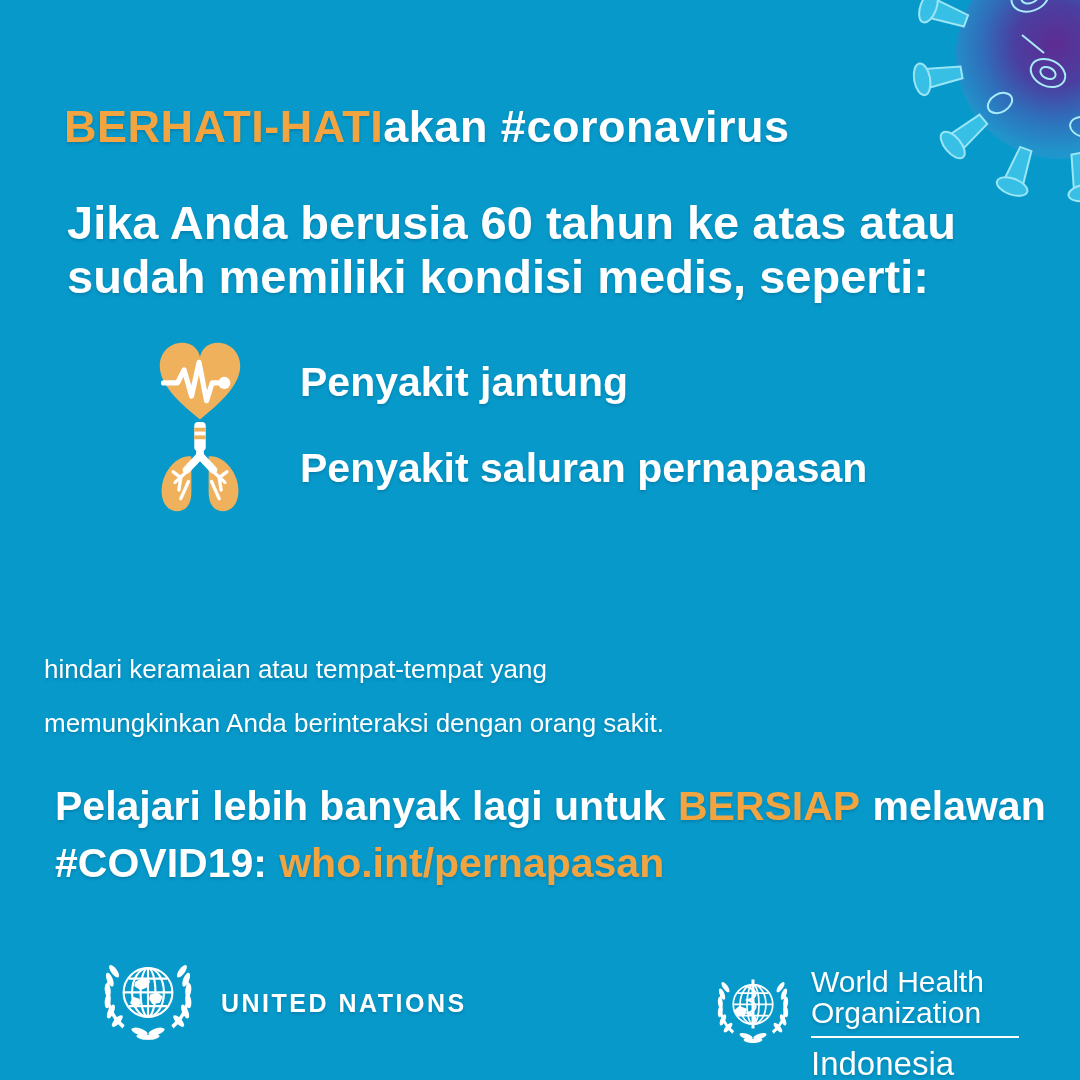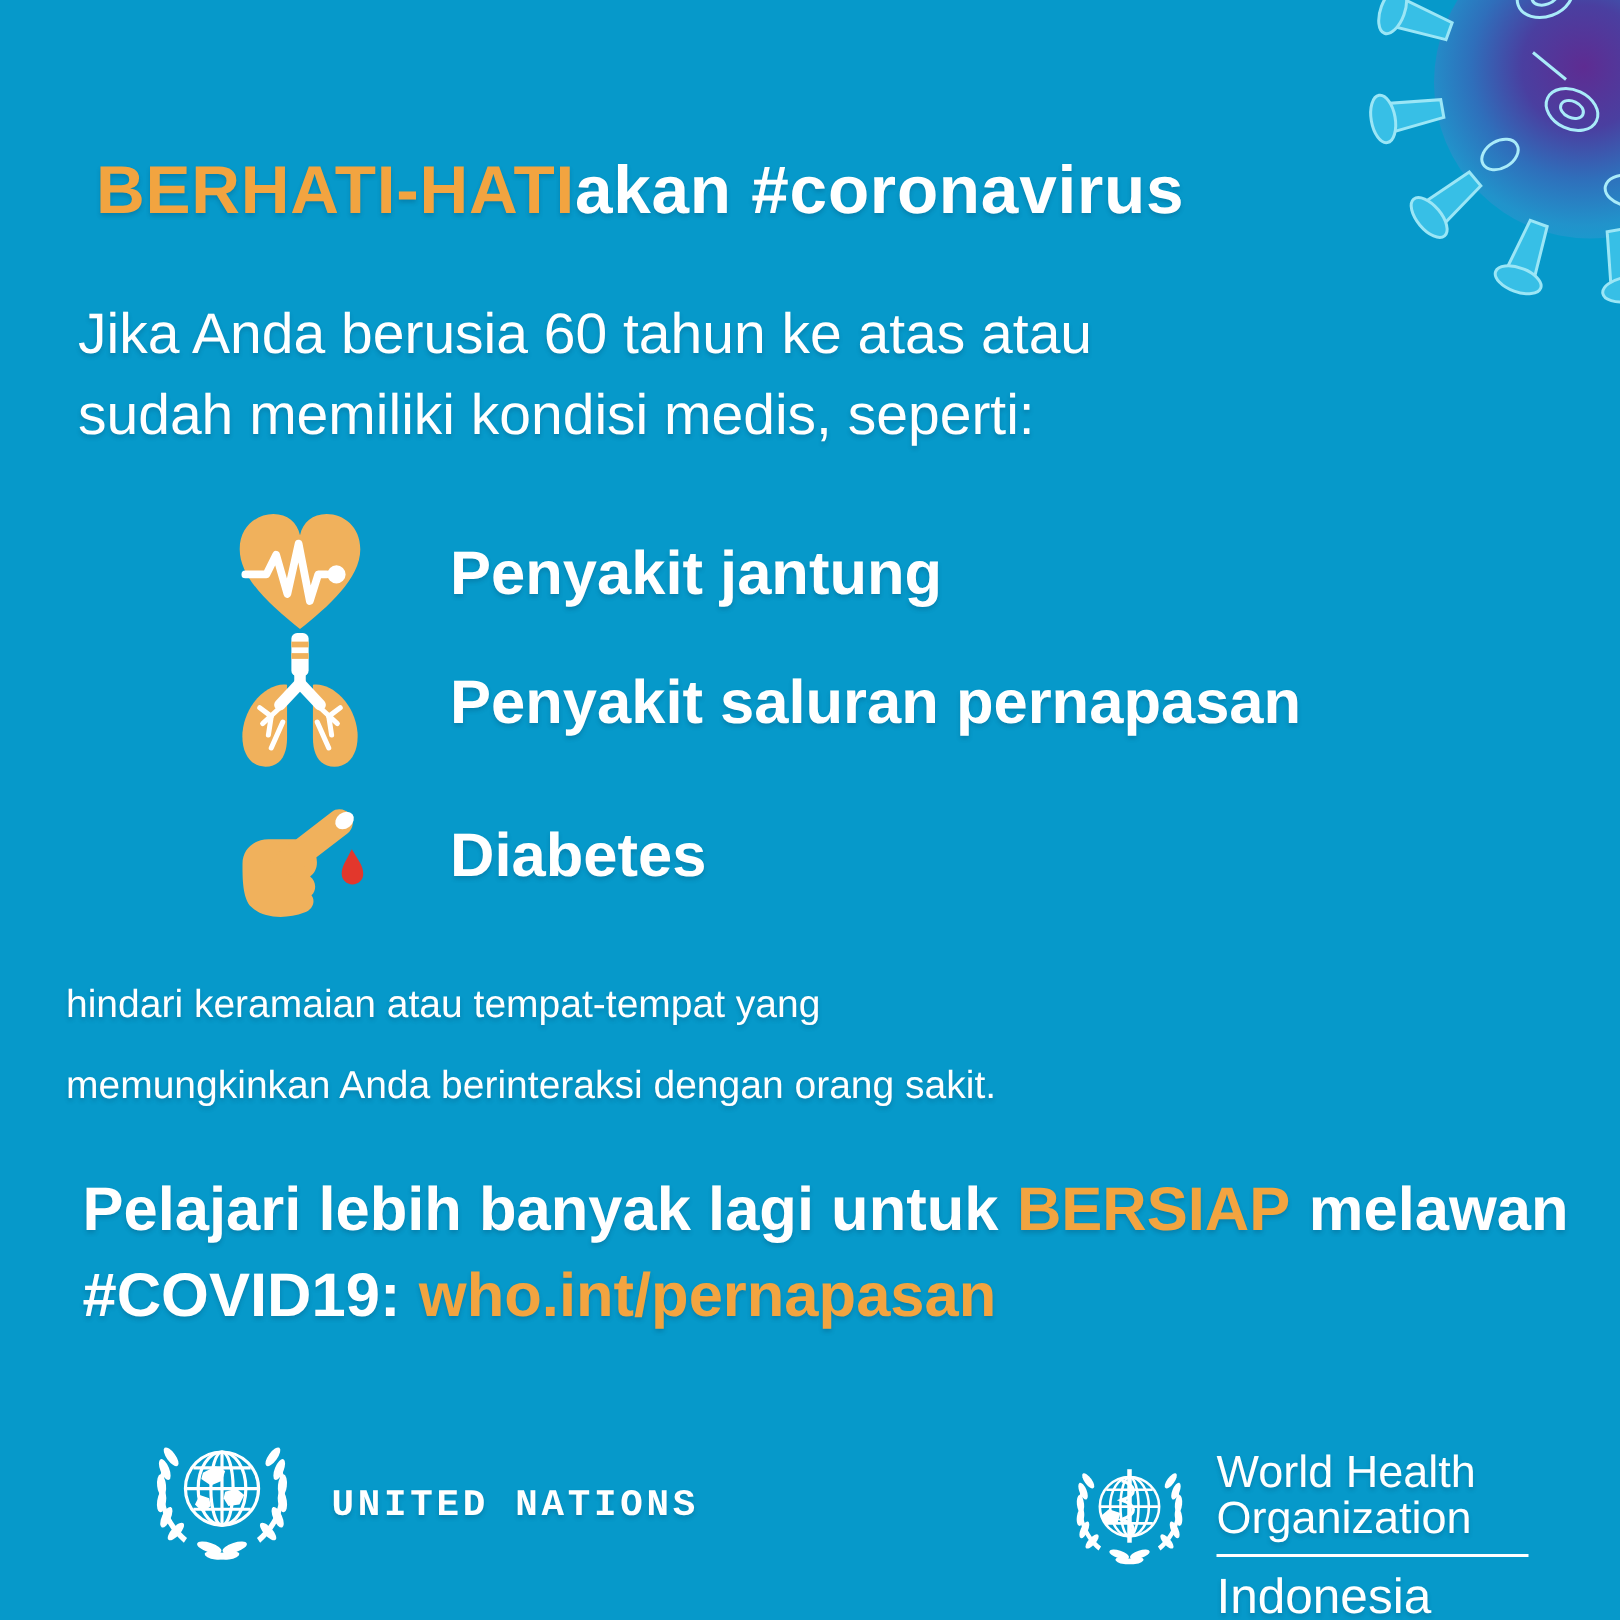--- a/index.html
+++ b/index.html
@@ -21,22 +21,22 @@
   .virus{position:absolute;left:880px;top:-125px;pointer-events:none;}
 
   .title{
     position:absolute;left:64px;top:101px;
     font-size:45px;font-weight:bold;letter-spacing:0.5px;white-space:nowrap;
   }
   .title .hl{color:var(--orange);text-align:right;}
   .title .rest{color:var(--white);}
 
   .intro{
-    position:absolute;left:52px;top:196px;
-    font-size:38px;line-height:54px;font-weight:400;
+    position:absolute;left:67px;top:196px;
+    font-size:47px;line-height:54px;font-weight:700;
   }
 
   .row{position:absolute;left:150px;display:flex;align-items:center;}
   .row .iconbox{width:100px;height:96px;display:flex;align-items:center;justify-content:center;margin-right:50px;flex:0 0 auto;}
   .row .label{font-size:41px;font-weight:bold;white-space:nowrap;}
   .row1{top:336px;height:92px;}
   .row2{top:418px;height:100px;}
   .row3{top:520px;height:100px;}
 
   .advice{
@@ -47,21 +47,21 @@
   .cta{
     position:absolute;left:55px;top:778px;
     font-size:41px;font-weight:bold;line-height:57px;
   }
   .cta .accent{color:var(--orange);}
   .cta .link{color:var(--orange);}
   .cta .sp{margin-left:0.30em;}
 
   .footer-un{position:absolute;left:95px;top:950px;display:flex;align-items:center;}
   .un-emblem{width:106px;height:106px;margin-right:20px;flex:0 0 auto;}
-  .un-label{font-size:25px;font-weight:bold;letter-spacing:2.5px;white-space:nowrap;font-family:Liberation Mono, monospace;}
+  .un-label{font-size:25px;font-weight:bold;letter-spacing:2.5px;white-space:nowrap;}
 
   .footer-who{position:absolute;left:710px;top:966px;display:flex;align-items:flex-start;}
   .who-emblem{width:86px;height:86px;margin-right:15px;margin-top:4px;flex:0 0 auto;}
   .who-name{font-size:30px;font-weight:normal;line-height:31px;white-space:nowrap;}
   .who-rule{height:2px;background:var(--white);width:208px;margin:8px 0 7px;}
   .who-country{font-size:33px;font-weight:400;}
 </style>
 </head>
 <body>
 
@@ -151,33 +151,20 @@
           <path d="M64 52 L76 63"></path>
           <path d="M70 58 L78 52"></path>
           <path d="M70 58 L72 71"></path>
           <path d="M62 62 L70 80"></path>
         </g>
       </svg>
     </div>
     <div class="label shadowed">Penyakit saluran pernapasan</div>
   </div>
 
-  <div class="row row3">
-    <div class="iconbox">
-      <svg width="96" height="92" viewBox="0 0 100 96">
-        <g fill="#F0B15C">
-          <path d="M10 54 C10 44 18 37 28 37 L46 37 C54 37 59 42 61 48 C63 55 61 60 57 63 C61 66 62 72 58 76 C61 80 59 86 53 88 C40 93 24 92 16 84 C10 78 10 64 10 54 Z"></path>
-          <path d="M28 52 L72 18 C76 15 82 16 85 20 C88 24 87 30 83 33 L44 63 Z"></path>
-        </g>
-        <ellipse cx="81" cy="24" rx="7" ry="5.5" transform="rotate(-38 81 24)" fill="#FFFFFF"></ellipse>
-        <path d="M86 44 C82 52 79 56 79 61 A7.5 7.5 0 0 0 94 61 C94 56 91 52 86 44 Z" fill="#E2372C"></path>
-      </svg>
-    </div>
-    <div class="label shadowed">Diabetes</div>
-  </div>
 
   <div class="advice shadowed">
     <div>hindari keramaian atau tempat-tempat yang</div>
     <div>memungkinkan Anda berinteraksi dengan orang sakit.</div>
   </div>
 
   <div class="cta shadowed">
     <div>
       <span>Pelajari lebih banyak lagi untuk</span><span class="accent sp">BERSIAP</span><span class="sp">melawan</span>
     </div>

